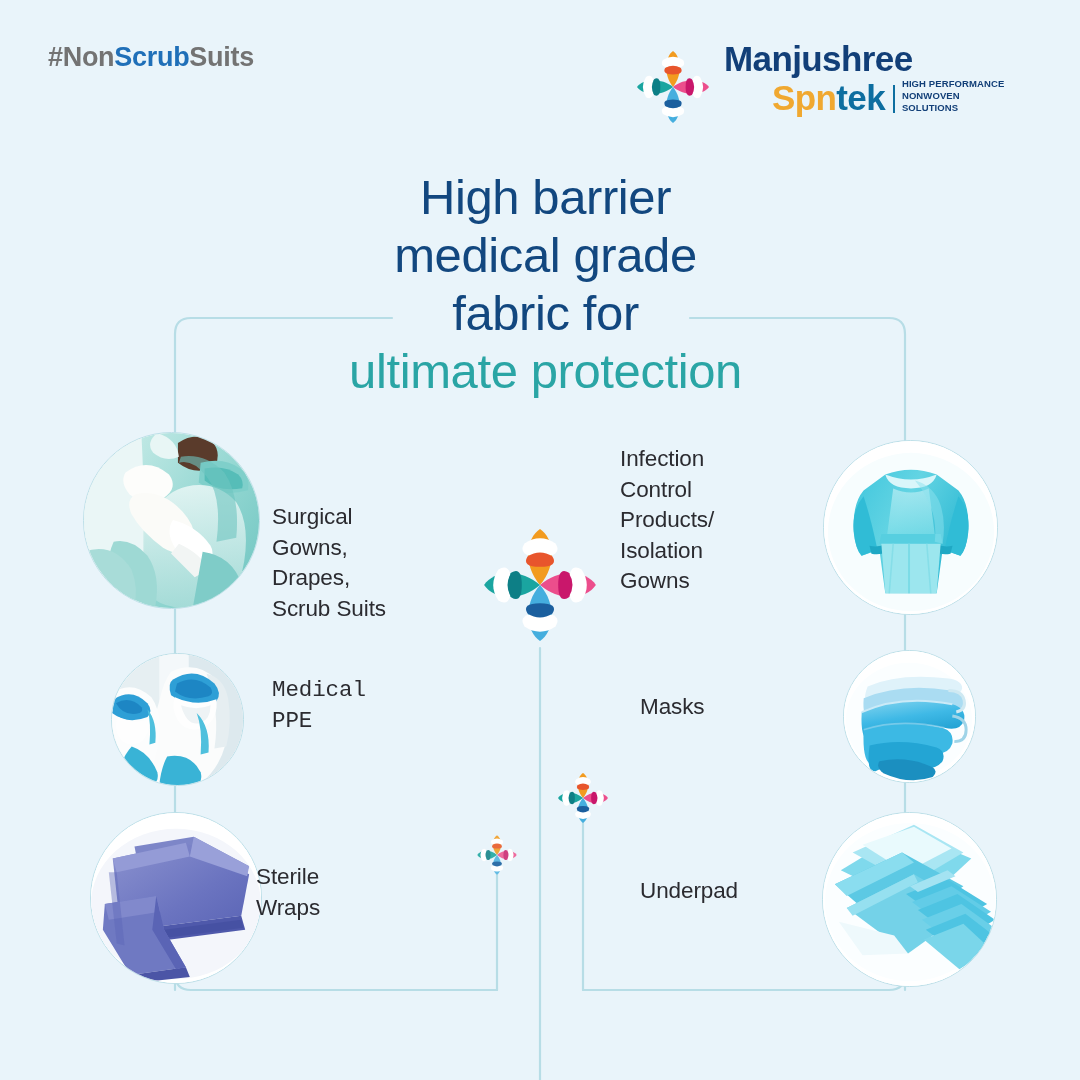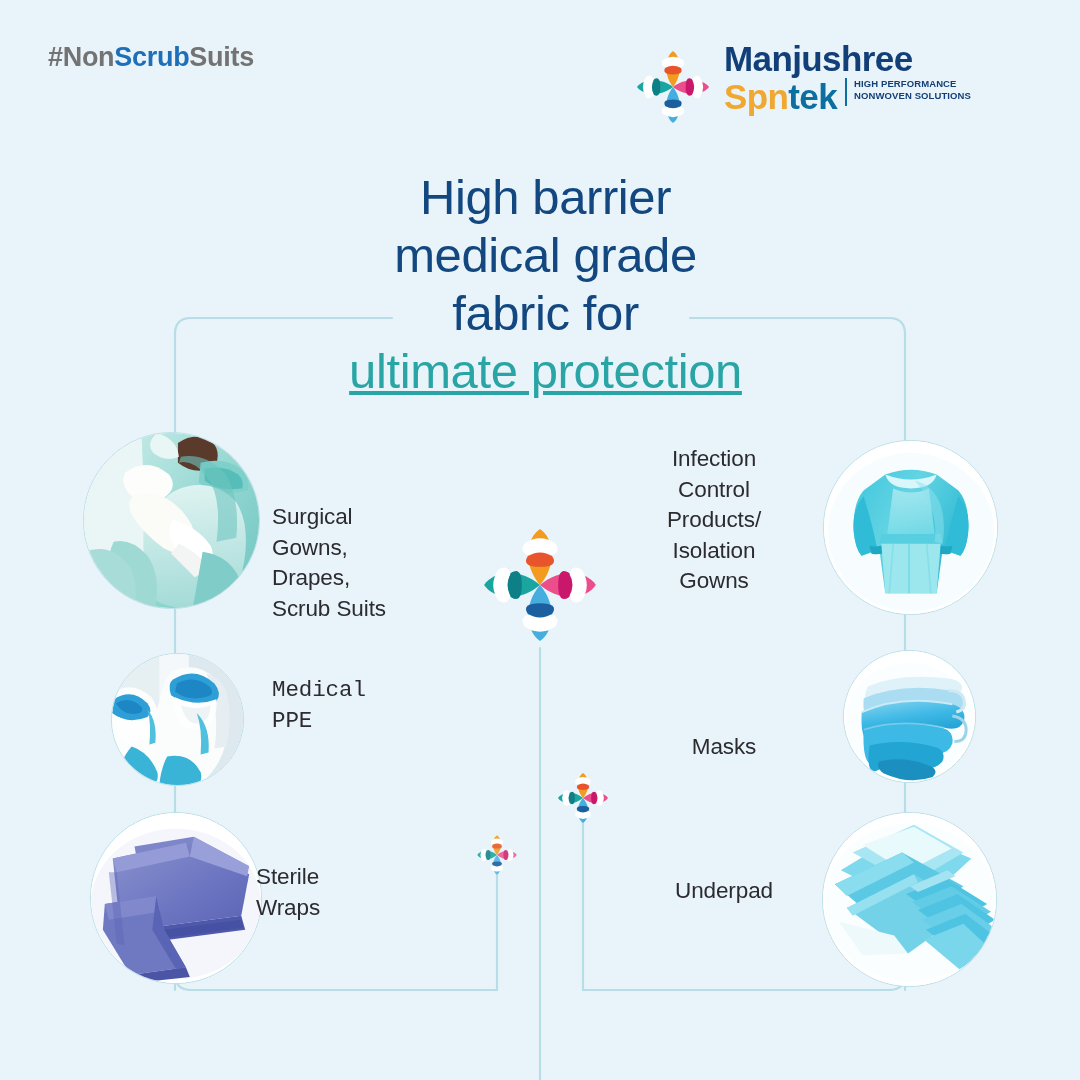--- a/index.html
+++ b/index.html
@@ -22,59 +22,59 @@
   #hashtag .bl { color:#1f6fb8; }
 
   
   #logo { position:absolute; left:628px; top:38px; width:380px; height:100px; }
   #logo-mark { position:absolute; left:0; top:4px; width:90px; height:90px; }
   #logo-word { position:absolute; left:96px; top:2px; }
   #logo-line1 {
     font-size:35px; font-weight:700; color:#123f78;
     letter-spacing:-0.6px; line-height:38px;
   }
-  #logo-line2 { display:flex; align-items:flex-start; line-height:38px; }
+  #logo-line2 { display:flex; align-items:flex-end; line-height:38px;margin-left:48px; }
   #logo-spn { font-size:35px; font-weight:700; color:#f0a830; letter-spacing:-0.6px; }
   #logo-tek { font-size:35px; font-weight:700; color:#0d6ea0; letter-spacing:-0.6px; }
   #logo-div {
     width:2px; height:28px; background:#0d6ea0;
     margin:0 7px 4px 8px;
   }
   #logo-tag {
     font-size:9.5px; font-weight:700; color:#123f78;
     line-height:12px; letter-spacing:0.1px; padding-bottom:3px;
   }
 
   
   #headline {
     position:absolute; left:0; top:168px; width:1080px;
     text-align:center; line-height:58px;
     font-size:49px; font-weight:400; color:#12477f;
     letter-spacing:-0.4px;
     padding-left:11px;
   }
-  #headline .teal { color:#2aa5a5;text-decoration:underline; }
+  #headline .teal { color:#2aa5a5; }
 
   
   #frame { position:absolute; inset:0; }
 
   
   .item { position:absolute; }
   .circle {
     position:absolute; border-radius:50%; overflow:hidden;
     border:1.5px solid #bcdfe8; background:#ffffff;
   }
   .circle .photo { position:absolute; inset:0; }
   .label {
     position:absolute; color:#2b2b30; font-size:22.5px;
     line-height:30.5px; font-weight:400; letter-spacing:-0.1px;
     white-space:pre-line;
   }
   .label.left-col { text-align:left; }
-  .label.right-col { text-align:center; }
+  .label.right-col { text-align:left; }
 
   
   .pinwheel { position:absolute; }
 </style>
 </head>
 <body>
 
 <div id="stage">
 
   <svg id="frame" width="1080" height="1080" viewBox="0 0 1080 1080">
@@ -295,21 +295,21 @@
         <path d="M18 62 q40,-18 92,-8 q14,4 12,16 q-4,12 -20,8 q-44,-10 -72,12 q-14,6 -12,-28 Z" fill="url(#msk)"></path>
         <path d="M20 78 q36,-10 80,0 q12,4 10,16 q-4,12 -20,10 q-36,-6 -58,10 q-14,6 -12,-36 Z" fill="#3cb9e4"></path>
         <path d="M26 96 q32,-8 68,2 q10,4 6,14 q-8,10 -24,6 q-26,-6 -44,4 q-10,2 -6,-26 Z" fill="#23a5d4"></path>
         <path d="M36 112 q28,-6 54,6 q6,4 0,10 q-24,8 -50,-4 q-8,-6 -4,-12 Z" fill="#1b8fc0"></path>
         <path d="M106 40 q14,0 16,10 q2,10 -8,12" stroke="#cfe9f2" stroke-width="3" fill="none"></path>
         <path d="M110 66 q14,2 14,14 q0,12 -12,12" stroke="#9fd4e8" stroke-width="3" fill="none"></path>
         <path d="M18 62 q40,-18 92,-8" stroke="#cbeaf7" stroke-width="2" fill="none"></path>
         <path d="M20 80 q36,-12 82,-2" stroke="#8fd2ec" stroke-width="1.6" fill="none" opacity="0.7"></path>
       </svg>
     </div>
-    <div class="label right-col" style="left:640px; top:692px; width:168px;margin-top:40px;">Masks</div>
+    <div class="label right-col" style="left:640px; top:692px; width:168px;">Masks</div>
   </div>
 
   <div class="item">
     <div class="circle" style="left:822px; top:812px; width:175px; height:175px;">
       <svg class="photo" viewBox="0 0 175 175" preserveAspectRatio="xMidYMid slice">
         <rect width="175" height="175" fill="#ffffff"></rect>
         <ellipse cx="88" cy="90" rx="86" ry="80" fill="#fbfeff"></ellipse>
         <path d="M18 58 L84 18 L150 46 L96 96 Z" fill="#7fd9ec"></path>
         <path d="M30 40 L92 12 L142 40 L88 72 Z" fill="#a9e6f3"></path>
         <path d="M40 32 L92 14 L130 36 L84 60 Z" fill="#e9fafd"></path>

